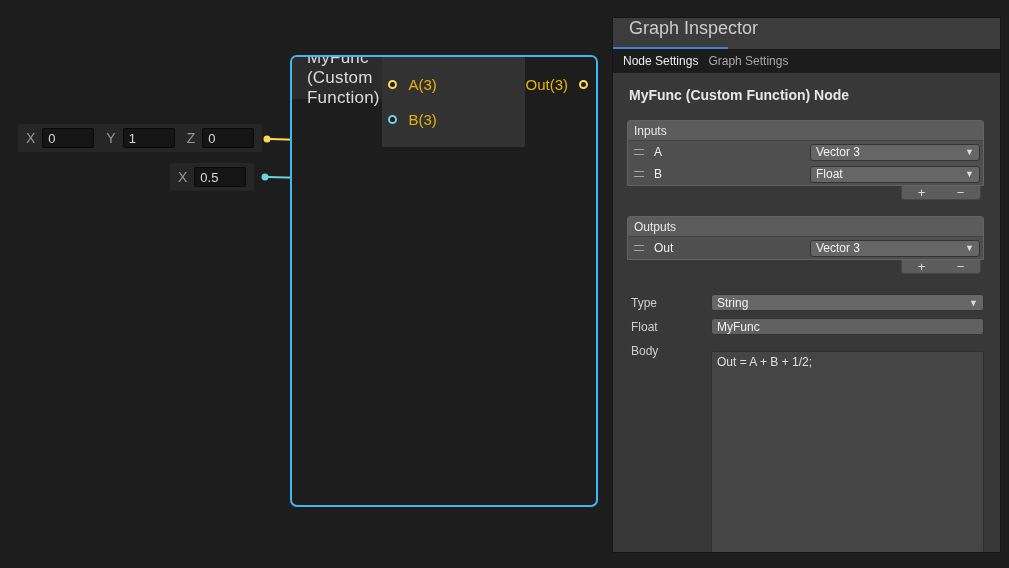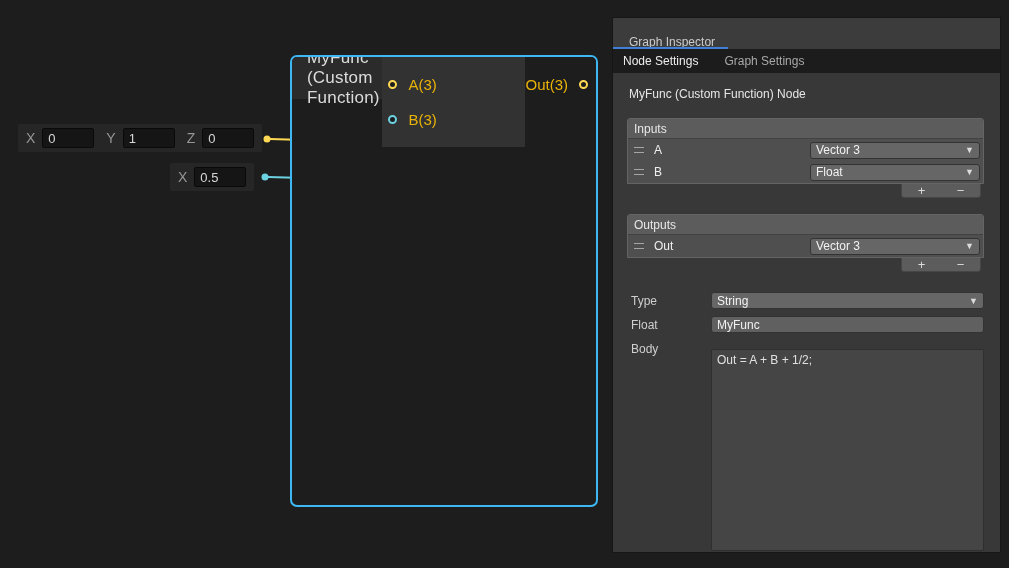--- a/index.html
+++ b/index.html
@@ -93,52 +93,52 @@
     width: 389px; height: 536px;
     background: #383838;
     display: flex;
     flex-direction: column;
     border: 1px solid #161616;
   }
   .insp-header {
     height: 31px;
     background: #3c3c3c;
     display: flex;
-    align-items: flex-end;
+    align-items: flex-start;
     padding-left: 16px;
-    font-size: 12px;
+    font-size: 18px;
     color: #cccccc;
     position: relative;
     flex: 0 0 auto;
   }
   .insp-header .underline {
     position: absolute;
     left: 0; bottom: 0;
     width: 115px; height: 2px;
     background: var(--accent-blue, #3f7fd6);
   }
   .insp-tabs {
     height: 24px;
     background: #1c1c1c;
     display: flex;
     align-items: center;
     padding-left: 10px;
-    gap: 26px;
+    gap: 10px;
     font-size: 12px;
     flex: 0 0 auto;
   }
   .tab { color: #a8a8a8; cursor: default; }
   .tab.active { color: #ededed; }
 
   .insp-content {
     flex: 1;
     padding: 14px 16px 0 14px;
     overflow: hidden;
   }
-  .insp-heading { font-size: 12px; font-weight: normal; color: #e6e6e6; padding-left: 2px; }
+  .insp-heading { font-size: 14px; font-weight: bold; color: #e6e6e6; padding-left: 2px; }
 
   .list { margin-top: 17px; background: #4f4f4f; border: 1px solid #646464; border-radius: 3px 3px 0 0; }
   .list-header {
     height: 20px;
     background: #5c5c5c;
     display: flex;
     align-items: center;
     padding-left: 6px;
     font-size: 12px;
     color: #e8e8e8;

